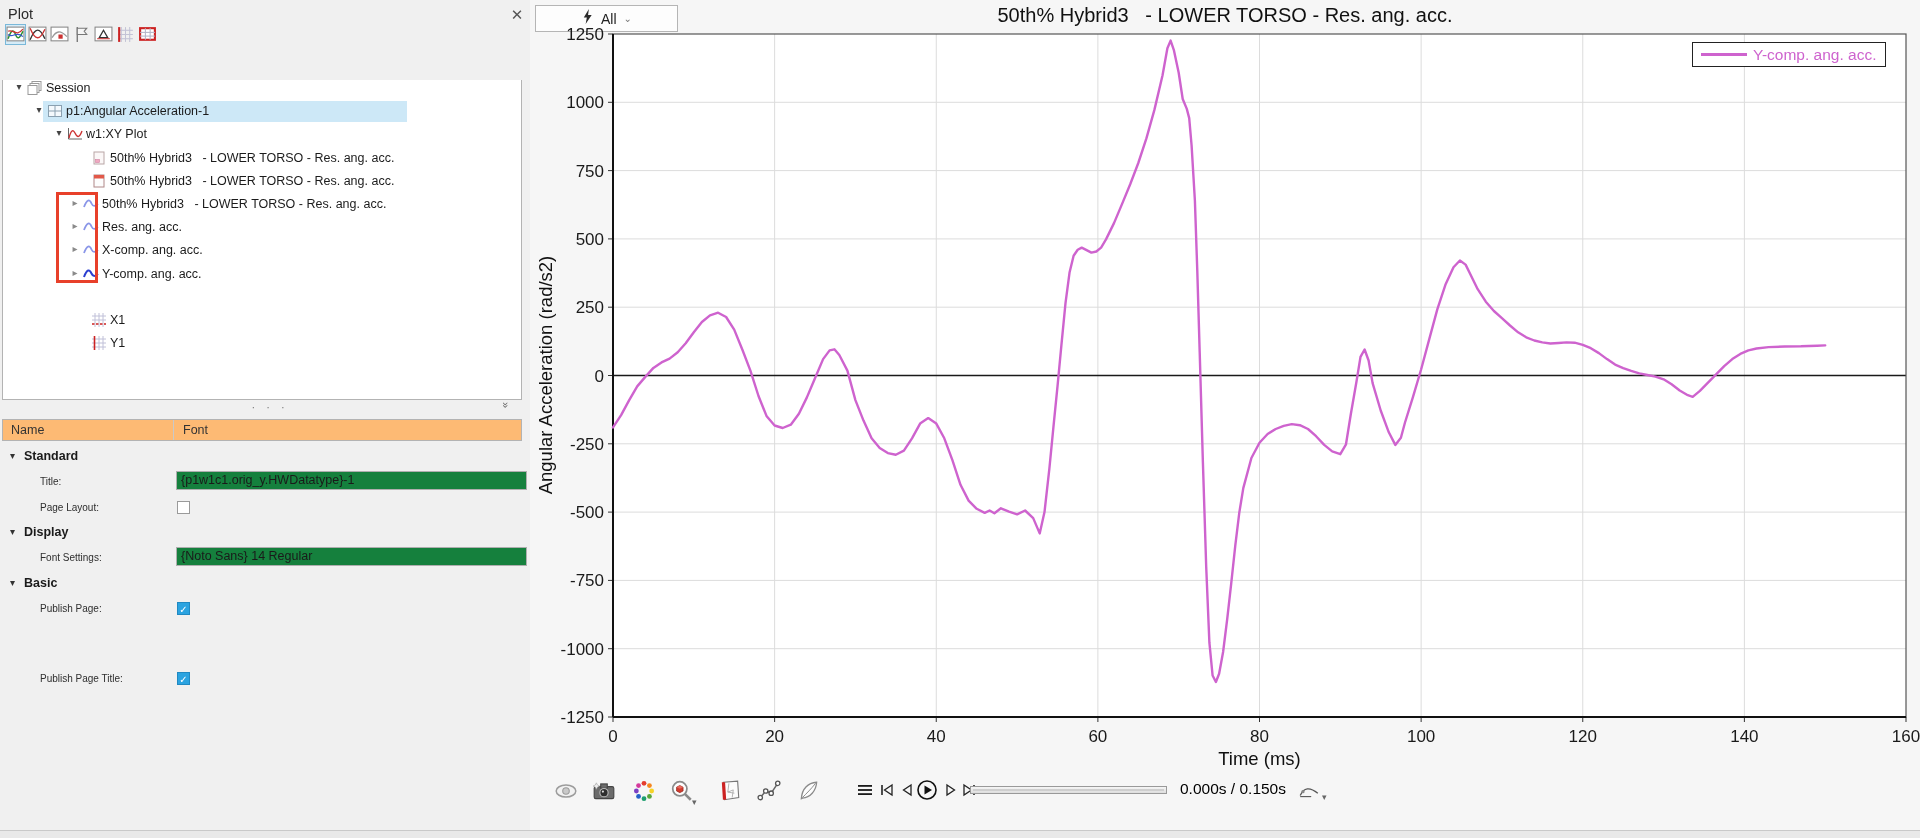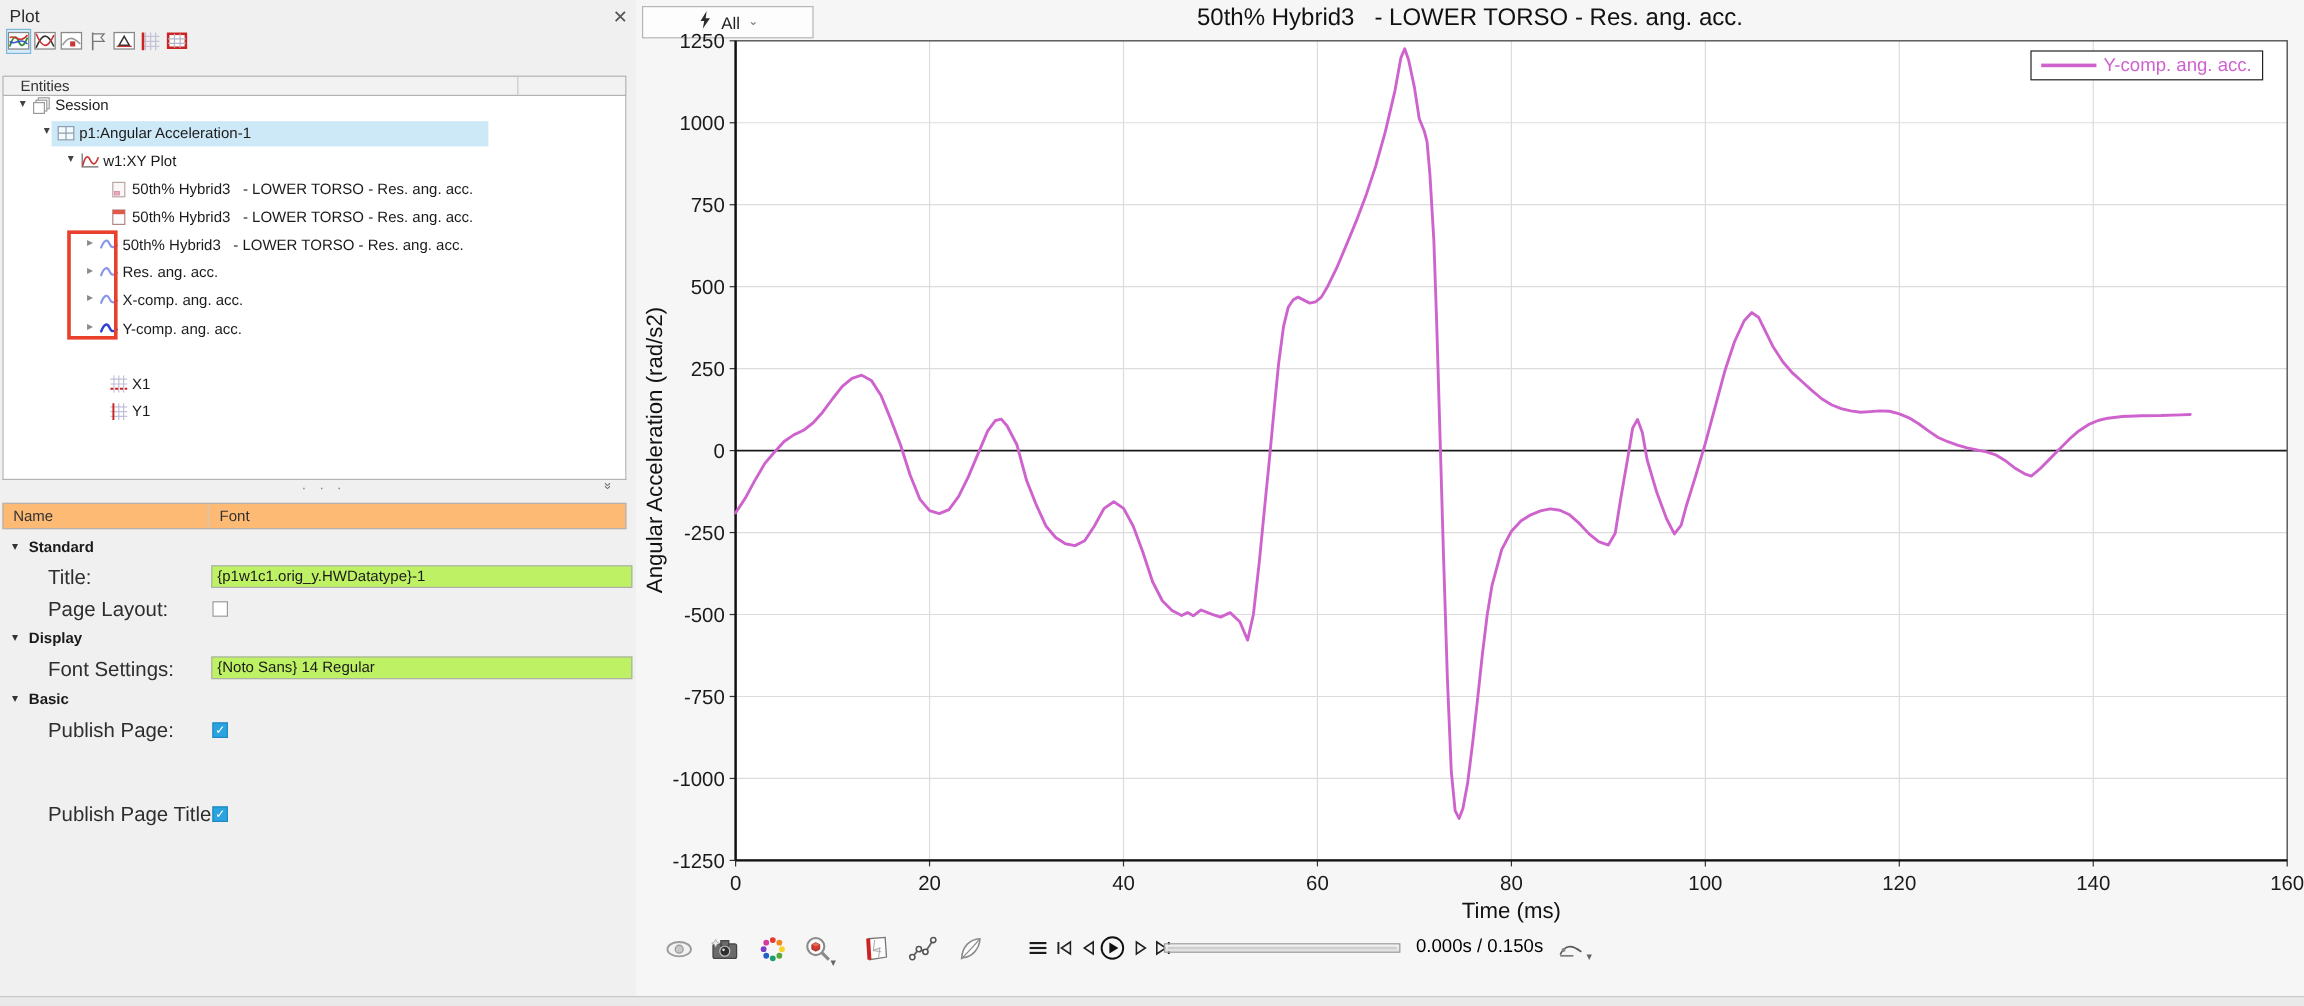--- a/index.html
+++ b/index.html
@@ -26,22 +26,22 @@
   .tw-label{position:absolute;top:0;font-size:12.5px;line-height:23px;color:#1b1b1b;white-space:pre;}
   #splitter-dots{left:240px;top:401px;width:60px;text-align:center;font-size:11px;color:#777;letter-spacing:4px;}
   #splitter-chevron{left:503px;top:399px;font-size:11px;color:#666;transform:rotate(90deg);}
   #props-header{left:2px;top:419px;width:520px;height:22px;background:#fdba74;border:1px solid #b3b3b3;box-sizing:border-box;}
   #props-header .n{position:absolute;left:8px;top:3px;font-size:12.5px;color:#333;}
   #props-header .v{position:absolute;left:180px;top:3px;font-size:12.5px;color:#333;}
   #props-header .d{position:absolute;left:170px;top:0;width:1px;height:20px;background:#c9c9c9;}
   .prop-row{position:absolute;left:2px;width:520px;height:25px;}
   .prop-section-arrow{position:absolute;left:8px;top:6px;font-size:10px;color:#333;}
   .prop-section-label{position:absolute;left:22px;top:0;line-height:25px;font-size:12.5px;font-weight:bold;color:#1a1a1a;}
-  .prop-label{position:absolute;left:38px;top:0;line-height:25px;font-size:17px;color:#2e2e2e;}
-  .prop-input{position:absolute;left:174px;top:2px;width:341px;height:17px;background:#bef264;border:1px solid #aeaeae;
+  .prop-label{position:absolute;left:38px;top:0;line-height:25px;font-size:10px;color:#2e2e2e;}
+  .prop-input{position:absolute;left:174px;top:2px;width:341px;height:17px;background:#15803d;border:1px solid #aeaeae;
       font-size:12.5px;line-height:17px;padding:0 4px;color:#1a1a1a;white-space:pre;}
   .prop-check{position:absolute;left:175px;top:6px;width:13px;height:13px;box-sizing:border-box;}
   .prop-check.off{background:#fff;border:1px solid #9a9a9a;}
   .prop-check.on{background:#2ba3e0;border:1px solid #2089c2;color:#fff;font-size:10px;line-height:13px;text-align:center;}
   #annotation-box{left:56px;top:192px;width:42px;height:91px;border:3px solid #e8402a;box-sizing:border-box;}
   
   #chart-region{left:530px;top:0;width:1390px;height:838px;background:#f6f6f6;}
   #scope-btn{left:5px;top:5px;width:143px;height:27px;background:#fdfdfd;border:1px solid #b5b5b5;box-sizing:border-box;
       display:flex;align-items:center;justify-content:center;gap:7px;}
   #scope-btn .lbl{font-size:14px;color:#222;}
@@ -131,24 +131,20 @@
             <rect x="2" y="3" width="14" height="11" fill="#fff" stroke="#cc2222" stroke-width="2"></rect>
             <g stroke="#b5b5c8">
               <line x1="2" y1="7" x2="16" y2="7"></line>
               <line x1="2" y1="10.5" x2="16" y2="10.5"></line>
               <line x1="7" y1="3" x2="7" y2="14"></line>
               <line x1="11.5" y1="3" x2="11.5" y2="14"></line>
             </g>
           </svg>
         </div>
       </div>
-    <div id="entities-header" class="abs">
-      <span class="lbl">Entities</span>
-      <span id="entities-col-div"></span>
-    </div>
     <div id="tree-box" class="abs">
         <div class="tree-row" style="top: -3px;">
           <span class="tw-arrow" style="left: 10px;">▾</span>
           <span class="tw-icon" style="left: 24px;">
             <svg viewBox="0 0 16 16">
               <rect x="5" y="1.5" width="9" height="9" fill="#fff" stroke="#9a9a9a"></rect>
               <rect x="3" y="3.5" width="9" height="9" fill="#fff" stroke="#9a9a9a"></rect>
               <rect x="1" y="5.5" width="9" height="9" fill="#fff" stroke="#9a9a9a"></rect>
             </svg>
           </span>

